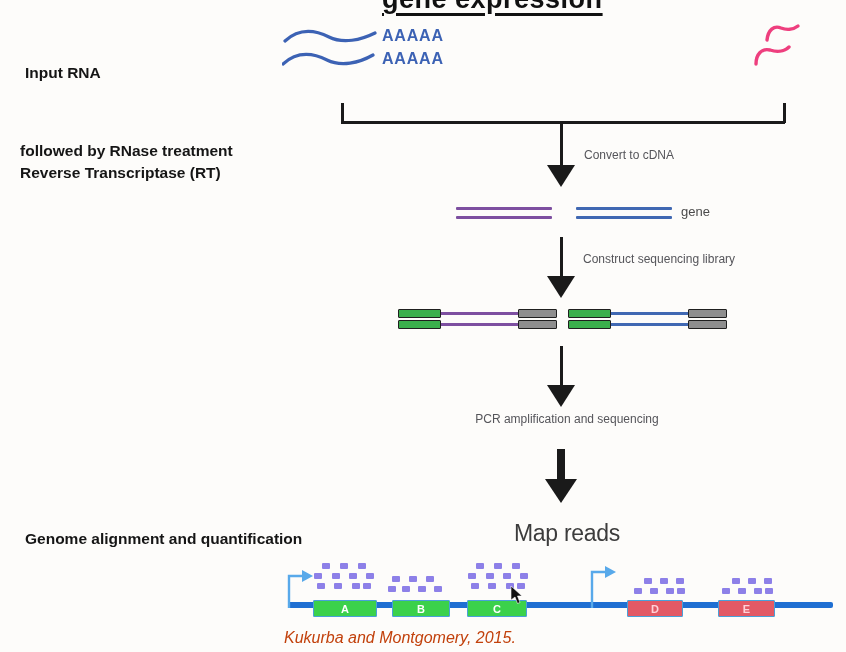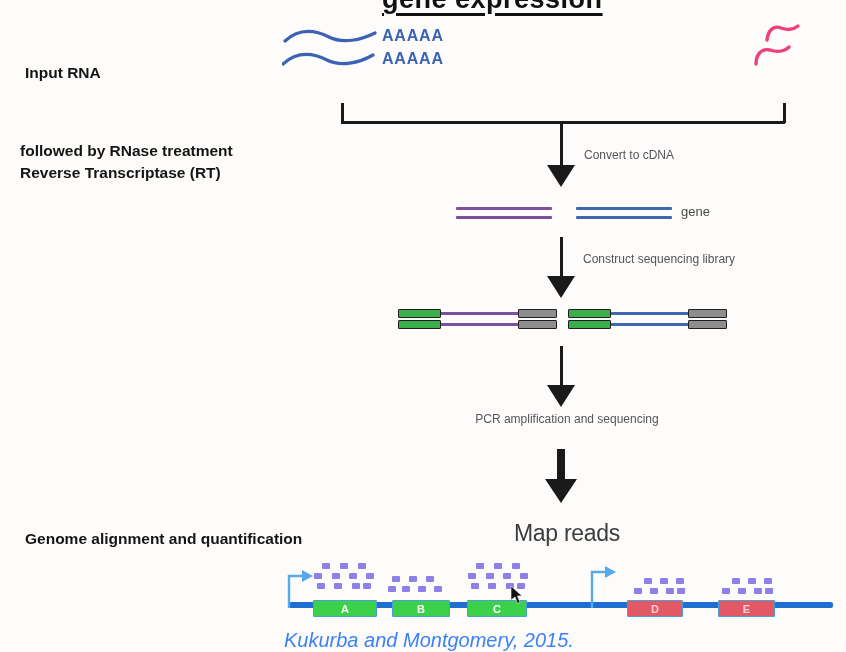--- a/index.html
+++ b/index.html
@@ -23,21 +23,21 @@
   .strand{height:3px;border-radius:1px;}
   
   .adp{height:9px;border:1px solid #1f1f1f;border-radius:1px;box-sizing:border-box;}
   .frag-line{height:2.5px;}
   
   .gene-box{position:absolute;top:600px;height:17px;border:1px solid #49a0d8;border-radius:1px;
             box-sizing:border-box;display:flex;align-items:center;justify-content:center;
             font-size:11px;font-weight:bold;}
   .read-sq{position:absolute;width:8px;height:6px;border-radius:1px;}
   #map-reads{left:514px;top:520px;font-size:23px;color:#3c3c3c;letter-spacing:-.3px;}
-  #citation{left:284px;top:629px;font-size:20px;font-style:italic;color:#3b82f6;}
+  #citation{left:284px;top:629px;font-size:16px;font-style:italic;color:#c2410c;}
   .polya{font-size:16px;font-weight:bold;letter-spacing:.8px;color:#3c62b4;}
 </style>
 </head>
 <body>
 
 <div id="page">
 
   <div id="title" class="abs">gene expression</div>
 
   <div class="abs step-label" style="left:25px;top:64px;">Input RNA</div>

